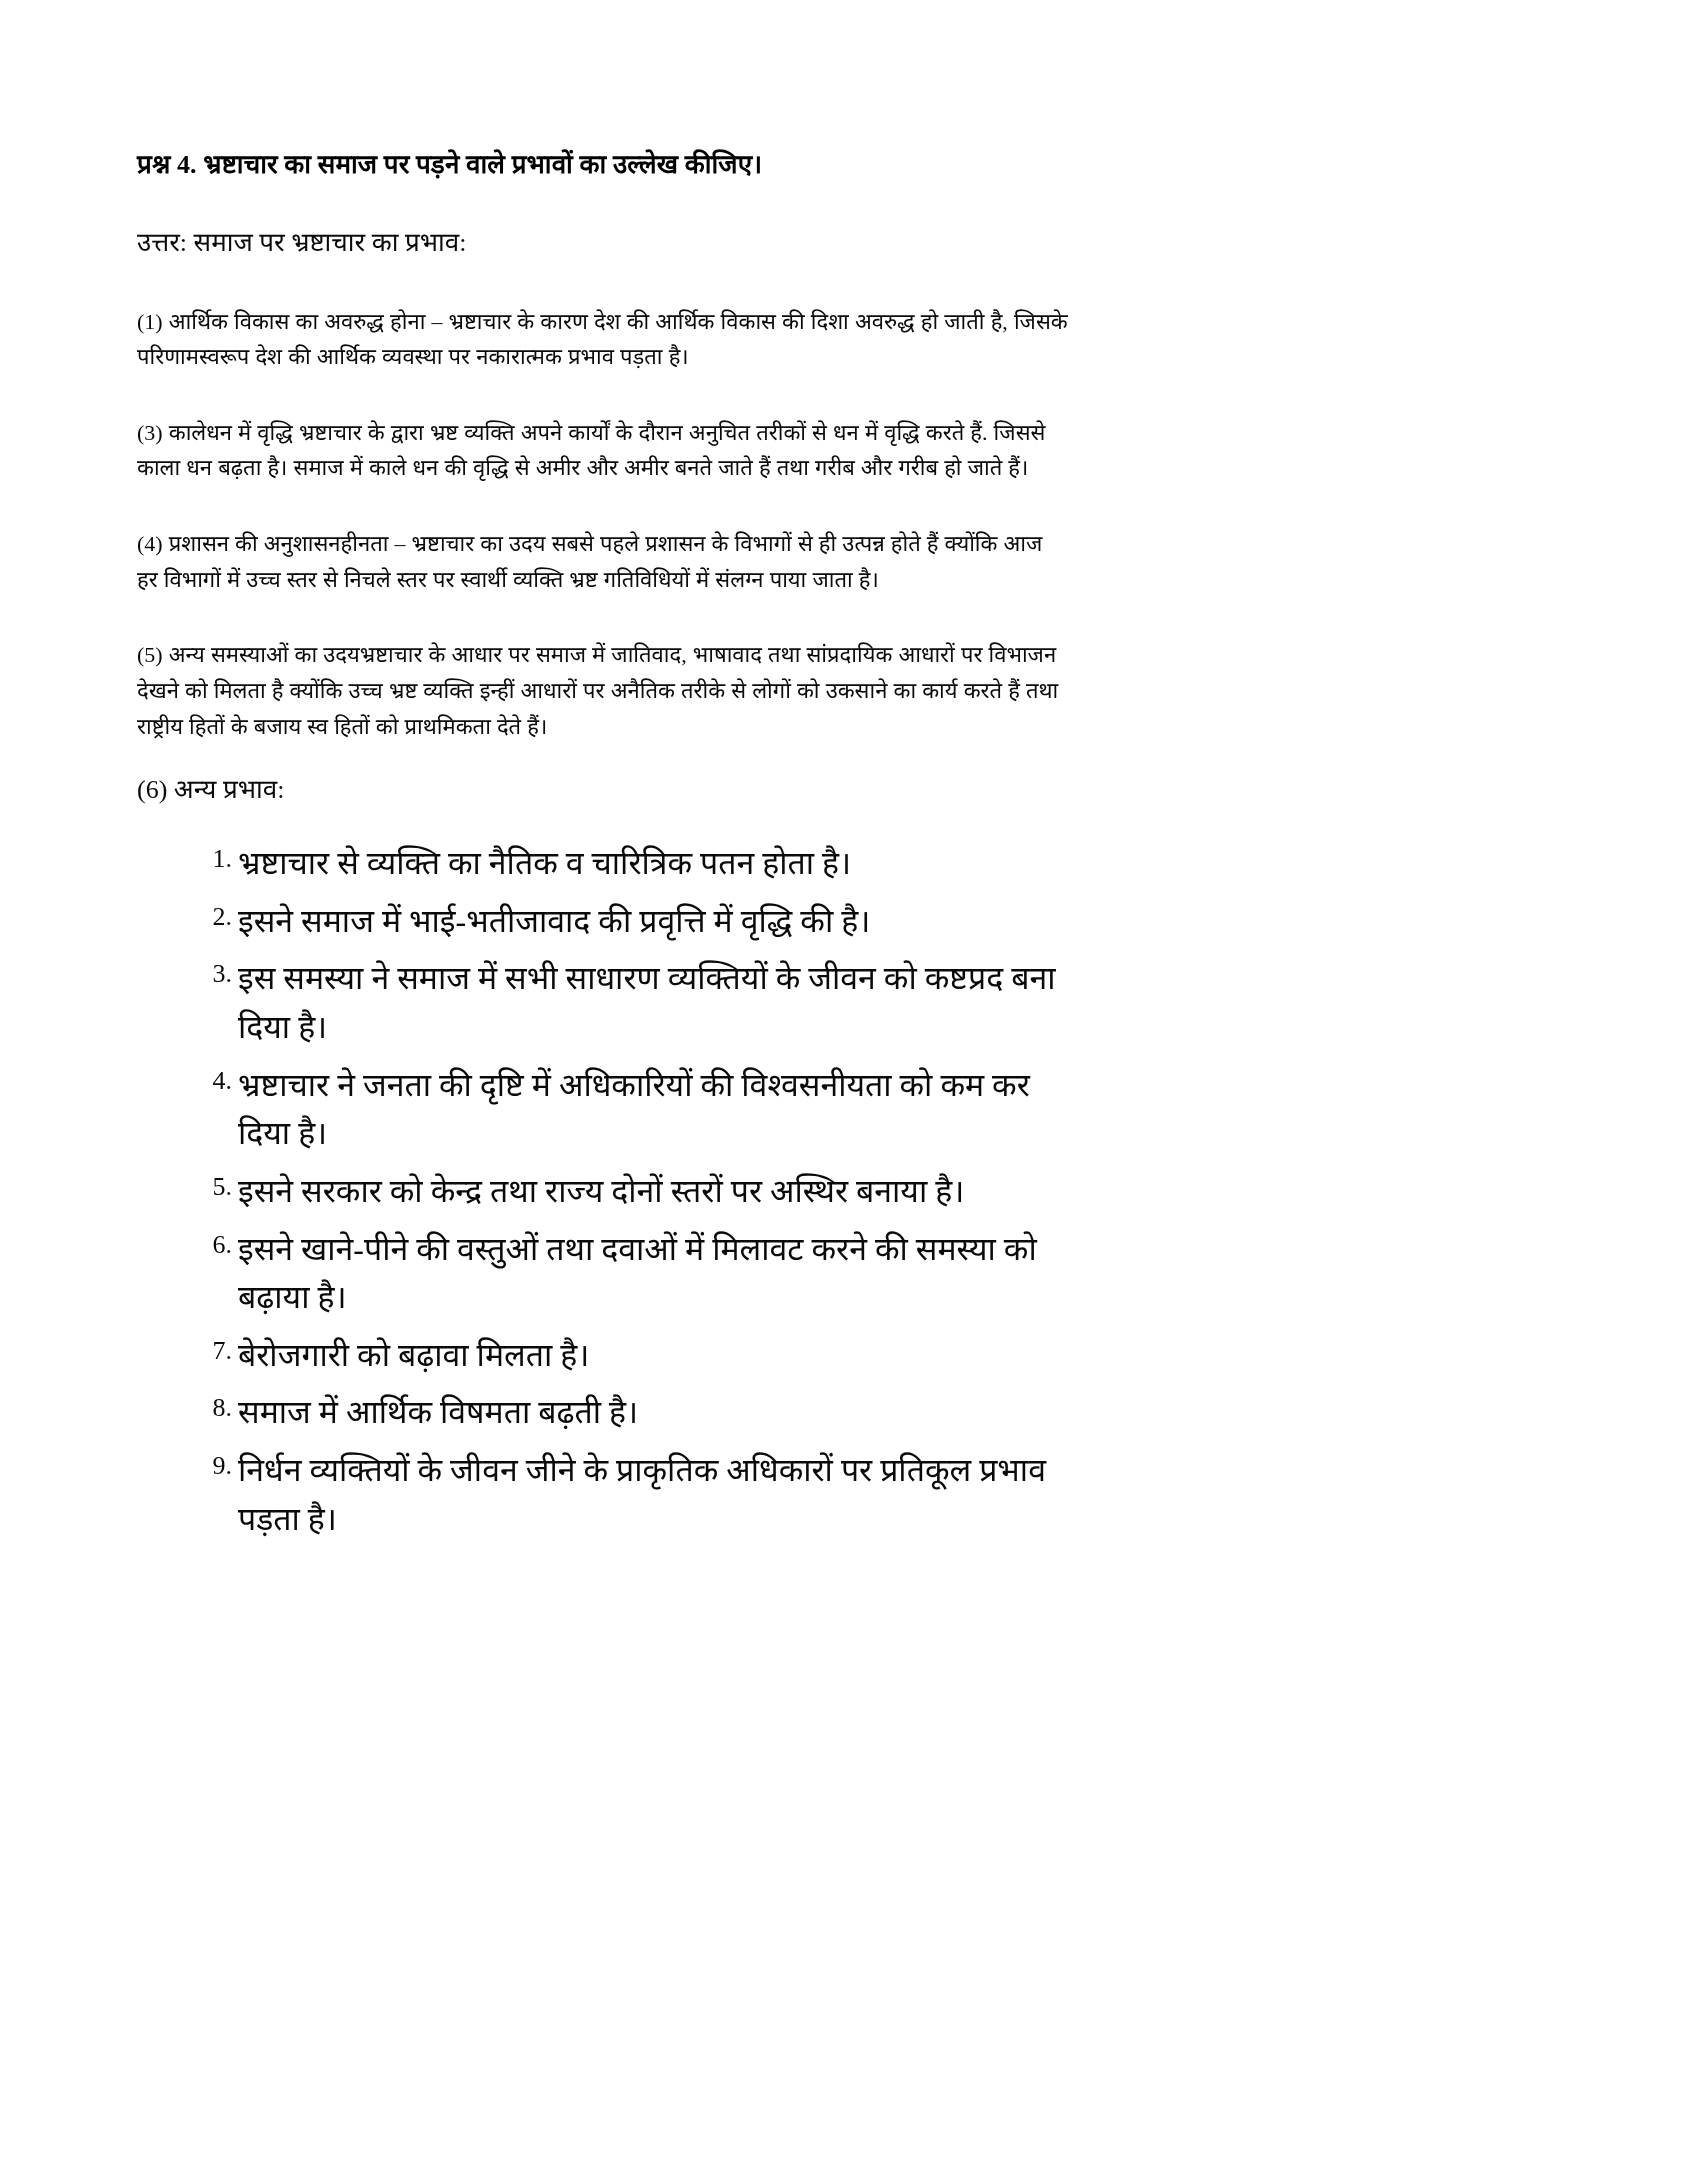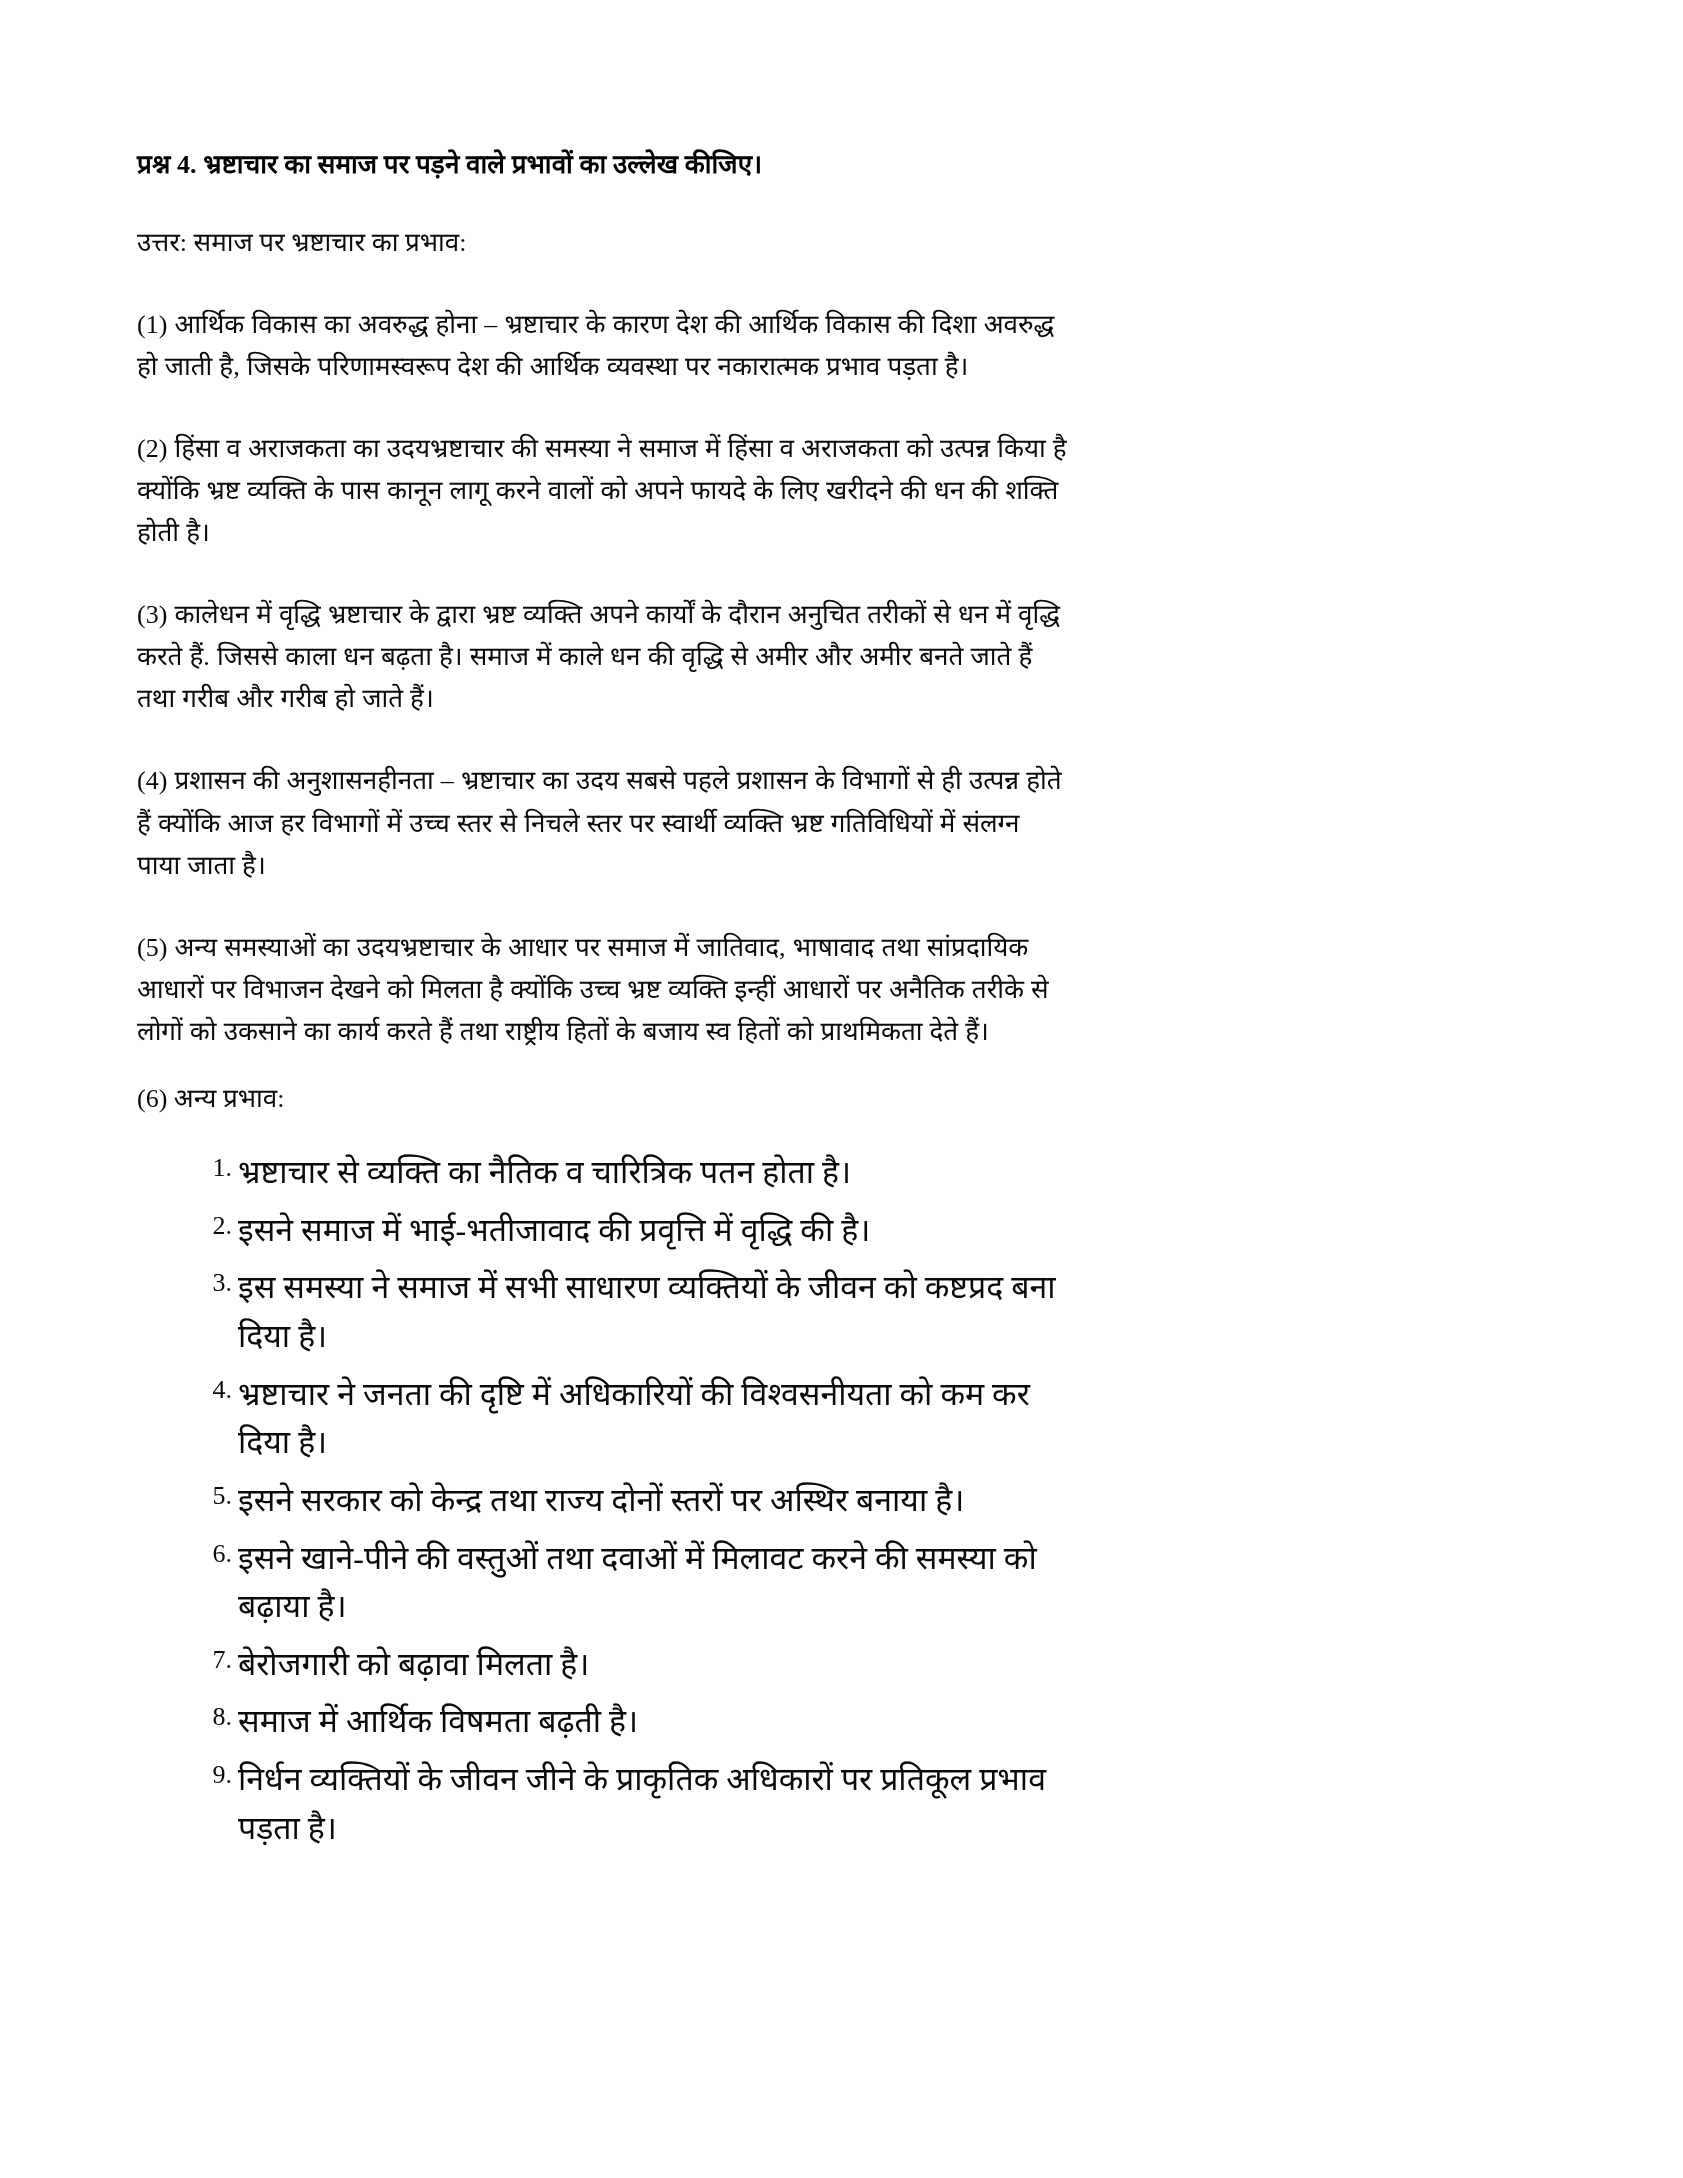--- a/index.html
+++ b/index.html
@@ -39,21 +39,21 @@
   }
   .answer-line {
     font-size: 26px;
     line-height: 1.45;
     margin: 0 0 42px 0;
   }
   .answer-line .label {
     font-weight: normal;
   }
   .para {
-    font-size: 26px;
+    font-size: 22px;
     line-height: 1.62;
     margin: 0 0 40px 0;
     text-align: left;
     word-spacing: 0.6px;
   }
   .para.tight {
     margin-bottom: 26px;
   }
   .sub-head {
     font-size: 26px;
@@ -94,21 +94,20 @@
   <div class="content">
 
     <h1 class="q-heading">प्रश्न 4. भ्रष्टाचार का समाज पर पड़ने वाले प्रभावों का उल्लेख कीजिए।</h1>
 
     <p class="answer-line">
       <span class="label">उत्तर:</span><span> समाज पर भ्रष्टाचार का प्रभाव:</span>
     </p>
 
     <p class="para">(1) आर्थिक विकास का अवरुद्ध होना – भ्रष्टाचार के कारण देश की आर्थिक विकास की दिशा अवरुद्ध हो जाती है, जिसके परिणामस्वरूप देश की आर्थिक व्यवस्था पर नकारात्मक प्रभाव पड़ता है।</p>
 
-    <p class="para">(2) हिंसा व अराजकता का उदयभ्रष्टाचार की समस्या ने समाज में हिंसा व अराजकता को उत्पन्न किया है क्योंकि भ्रष्ट व्यक्ति के पास कानून लागू करने वालों को अपने फायदे के लिए खरीदने की धन की शक्ति होती है।</p>
 
     <p class="para">(3) कालेधन में वृद्धि भ्रष्टाचार के द्वारा भ्रष्ट व्यक्ति अपने कार्यों के दौरान अनुचित तरीकों से धन में वृद्धि करते हैं. जिससे काला धन बढ़ता है। समाज में काले धन की वृद्धि से अमीर और अमीर बनते जाते हैं तथा गरीब और गरीब हो जाते हैं।</p>
 
     <p class="para">(4) प्रशासन की अनुशासनहीनता – भ्रष्टाचार का उदय सबसे पहले प्रशासन के विभागों से ही उत्पन्न होते हैं क्योंकि आज हर विभागों में उच्च स्तर से निचले स्तर पर स्वार्थी व्यक्ति भ्रष्ट गतिविधियों में संलग्न पाया जाता है।</p>
 
     <p class="para tight">(5) अन्य समस्याओं का उदयभ्रष्टाचार के आधार पर समाज में जातिवाद, भाषावाद तथा सांप्रदायिक आधारों पर विभाजन देखने को मिलता है क्योंकि उच्च भ्रष्ट व्यक्ति इन्हीं आधारों पर अनैतिक तरीके से लोगों को उकसाने का कार्य करते हैं तथा राष्ट्रीय हितों के बजाय स्व हितों को प्राथमिकता देते हैं।</p>
 
     <p class="sub-head">(6) अन्य प्रभाव:</p>
 
     <ol class="effects">

